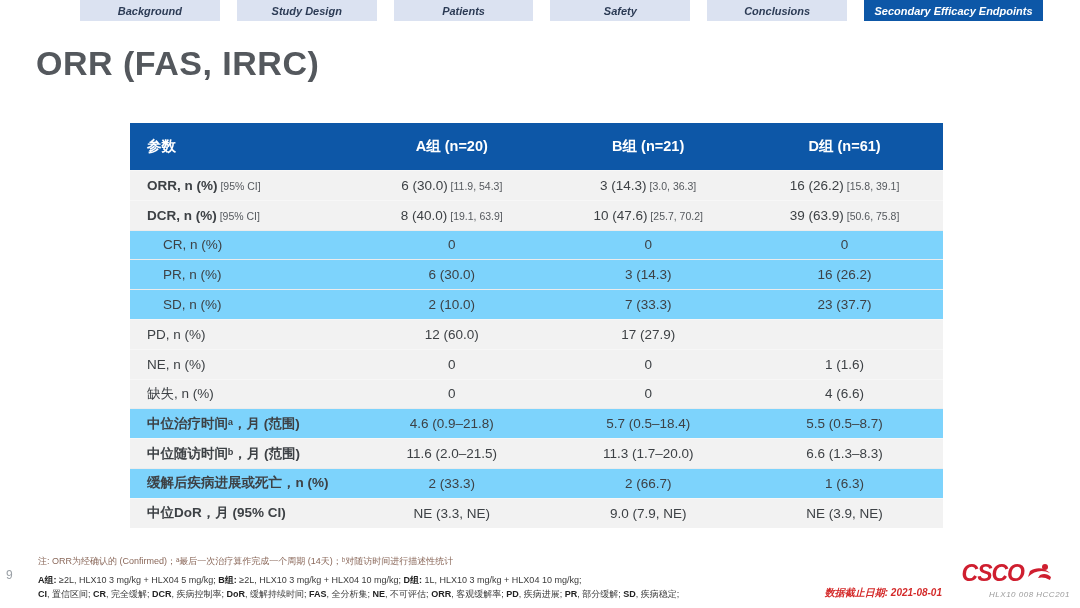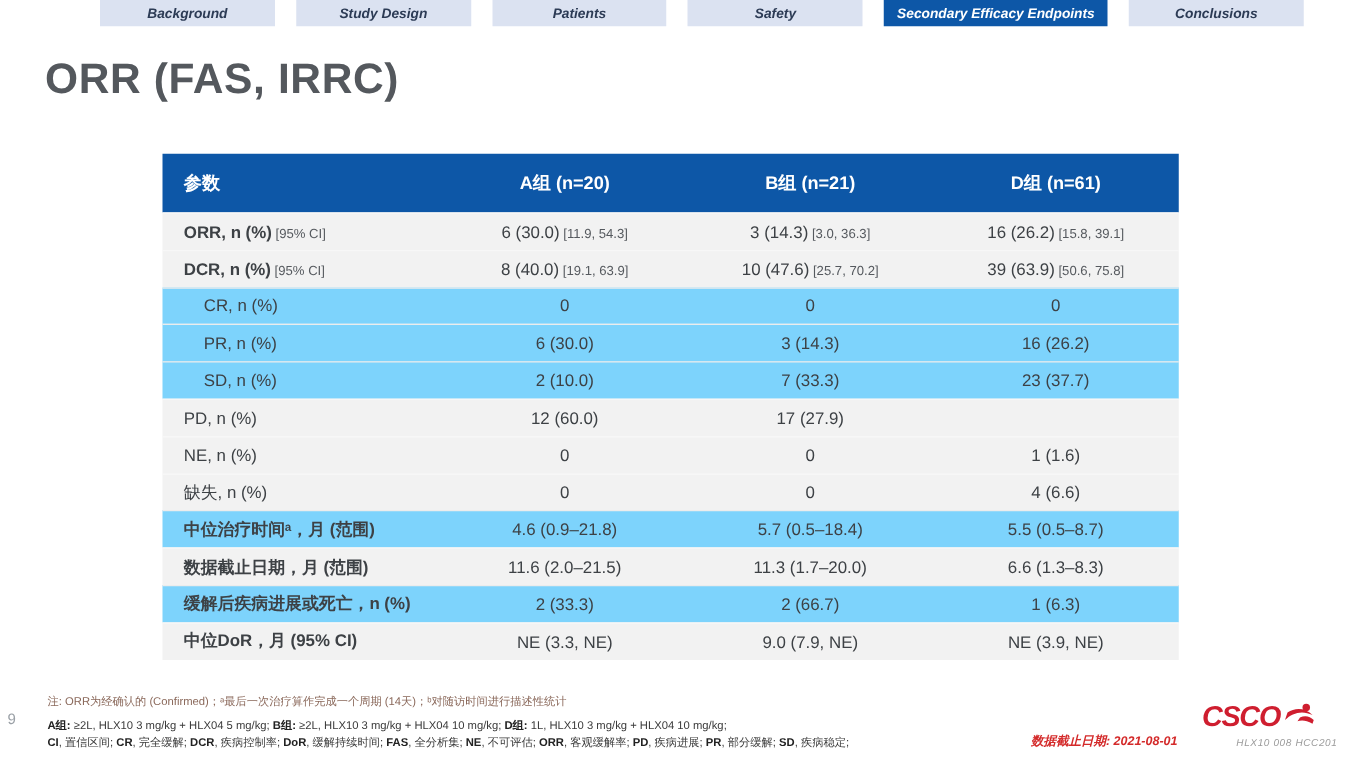--- a/index.html
+++ b/index.html
@@ -59,22 +59,22 @@
   }
 </style>
 </head>
 <body>
 
 <div class="tabbar">
   <div class="tab">Background</div>
   <div class="tab">Study Design</div>
   <div class="tab">Patients</div>
   <div class="tab">Safety</div>
+  <div class="tab">Conclusions</div>
   <div class="tab active">Secondary Efficacy Endpoints</div>
-  <div class="tab">Conclusions</div>
 </div>
 
 <div class="title">ORR (FAS, IRRC)</div>
 
 <div class="table">
   <div class="thead">
     <div class="cell label">参数</div>
     <div class="cell val">A组 (n=20)</div>
     <div class="cell val">B组 (n=21)</div>
     <div class="cell val">D组 (n=61)</div>
@@ -127,21 +127,21 @@
         <div class="cell val">0</div>
         <div class="cell val">4 (6.6)</div>
       </div>
       <div class="trow bold">
         <div class="cell label">中位治疗时间ᵃ，月 (范围)</div>
         <div class="cell val">4.6 (0.9–21.8)</div>
         <div class="cell val">5.7 (0.5–18.4)</div>
         <div class="cell val">5.5 (0.5–8.7)</div>
       </div>
       <div class="trow shaded bold">
-        <div class="cell label">数据截止日期，月 (范围)</div>
+        <div class="cell label">中位随访时间ᵇ，月 (范围)</div>
         <div class="cell val">11.6 (2.0–21.5)</div>
         <div class="cell val">11.3 (1.7–20.0)</div>
         <div class="cell val">6.6 (1.3–8.3)</div>
       </div>
       <div class="trow bold">
         <div class="cell label">缓解后疾病进展或死亡，n (%)</div>
         <div class="cell val">2 (33.3)</div>
         <div class="cell val">2 (66.7)</div>
         <div class="cell val">1 (6.3)</div>
       </div>

